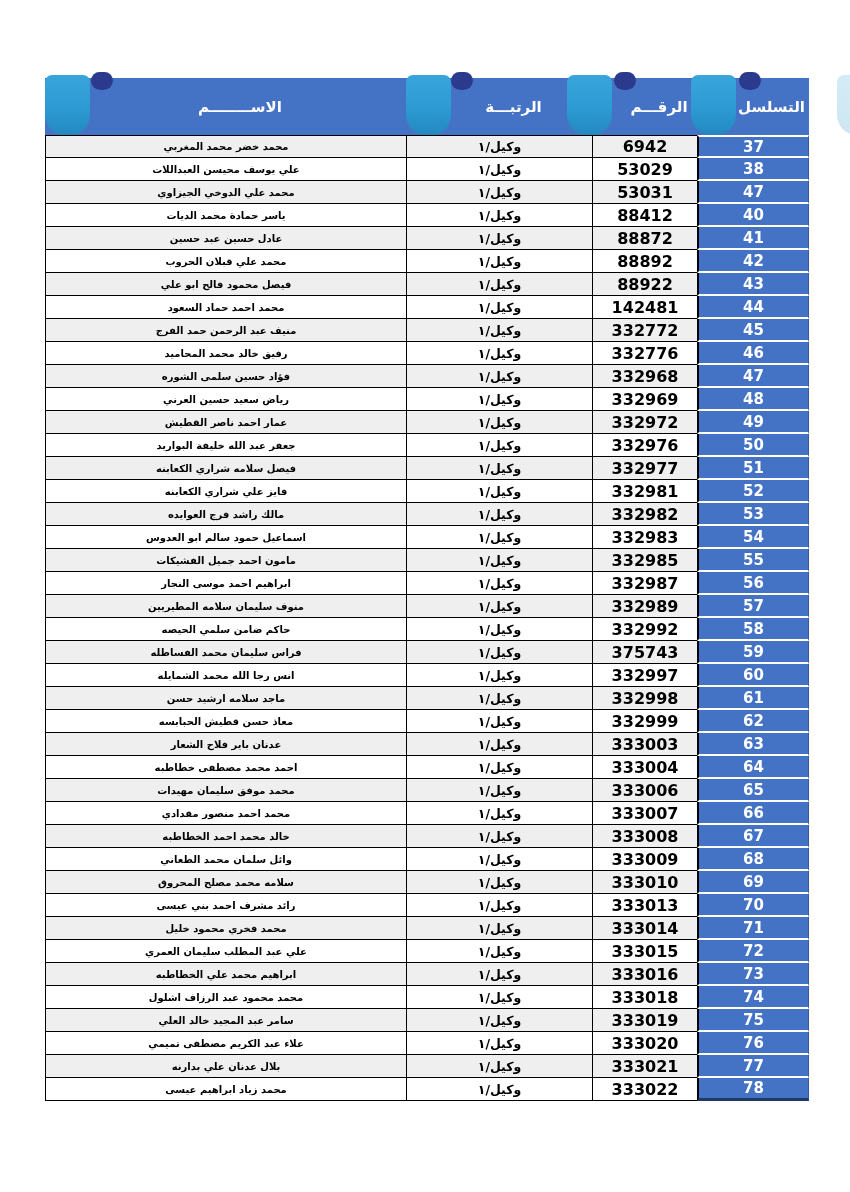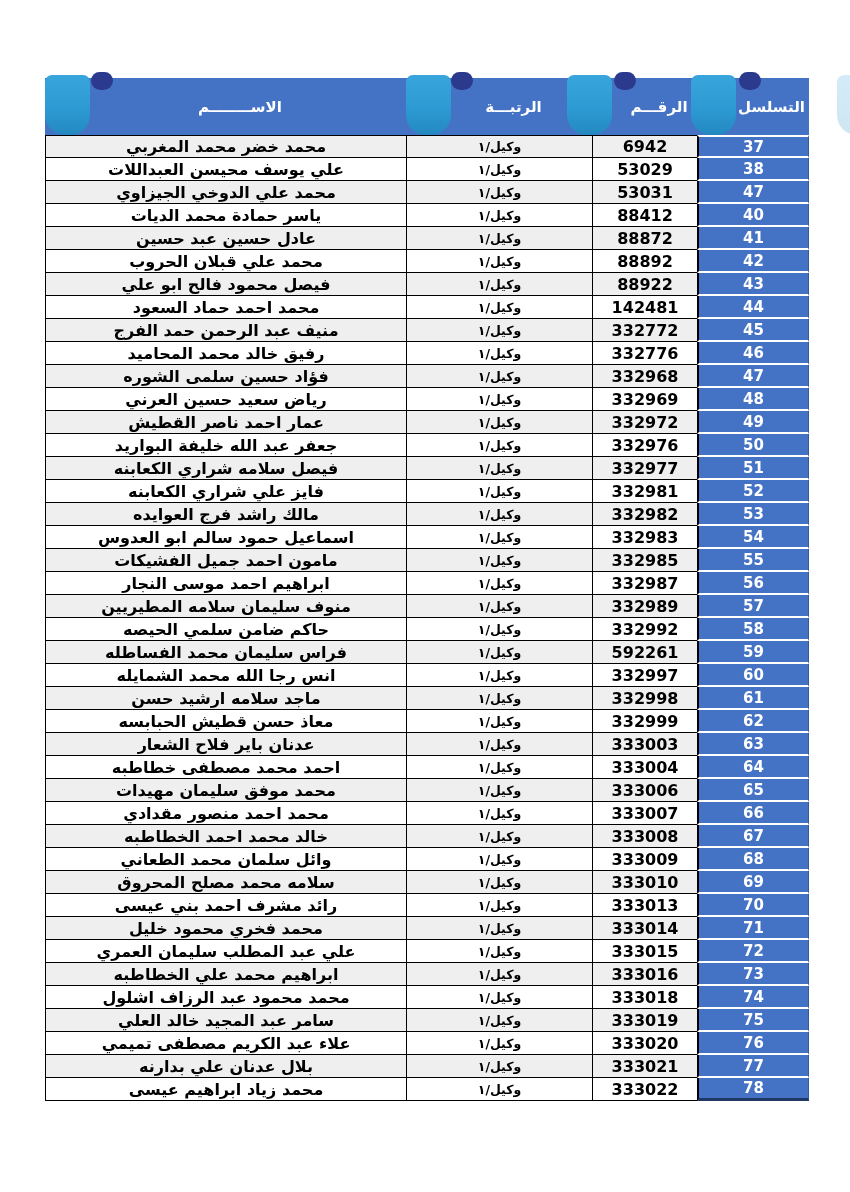--- a/index.html
+++ b/index.html
@@ -93,21 +93,21 @@
     white-space:nowrap;
   }
   .cell{
     border-bottom:1.5px solid var(--border);
     background:var(--row-bg);
     color:#000;
   }
   .row.alt .cell{background:var(--row-alt);}
   .ncell{font-size:16px;border-left:1.5px solid var(--border);text-align:center;}
   .rcell{font-size:12.5px;border-left:1.5px solid var(--border);}
-  .namecell{font-size:16px;border-left:1.5px solid var(--border);}
+  .namecell{font-size:10px;border-left:1.5px solid var(--border);}
   .row:first-child .cell{border-top:1.5px solid var(--border);}
   
   .scell{
     background:var(--serial-bg);
     color:#fff;
     font-size:15px;
     border-left:2px solid var(--border);
     border-bottom:2px solid #ffffff;
     border-right:1px solid #35599b;
   }
@@ -265,21 +265,21 @@
         <div class="cell namecell">منوف سليمان سلامه المطيريين</div>
       </div>
       <div class="row">
         <div class="scell">58</div>
         <div class="cell ncell">332992</div>
         <div class="cell rcell">وكيل/١</div>
         <div class="cell namecell">حاكم ضامن سلمي الحيصه</div>
       </div>
       <div class="row alt">
         <div class="scell">59</div>
-        <div class="cell ncell">592261</div>
+        <div class="cell ncell">375743</div>
         <div class="cell rcell">وكيل/١</div>
         <div class="cell namecell">فراس سليمان محمد الفساطله</div>
       </div>
       <div class="row">
         <div class="scell">60</div>
         <div class="cell ncell">332997</div>
         <div class="cell rcell">وكيل/١</div>
         <div class="cell namecell">انس رجا الله محمد الشمايله</div>
       </div>
       <div class="row alt">

